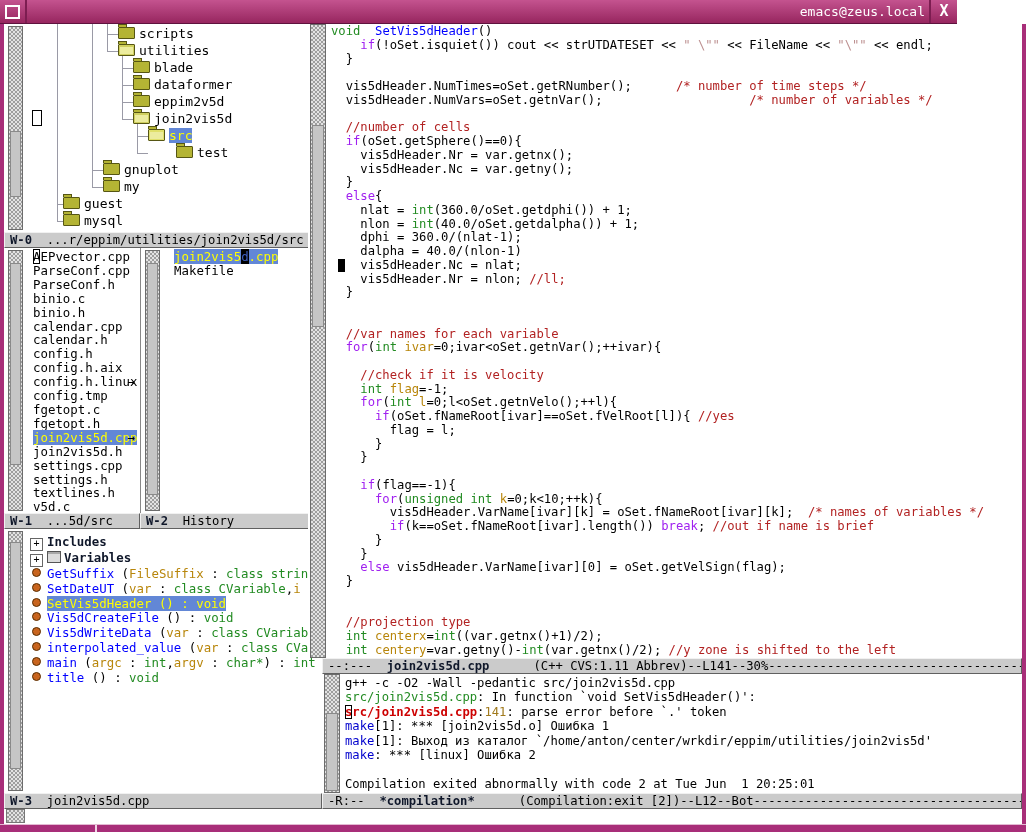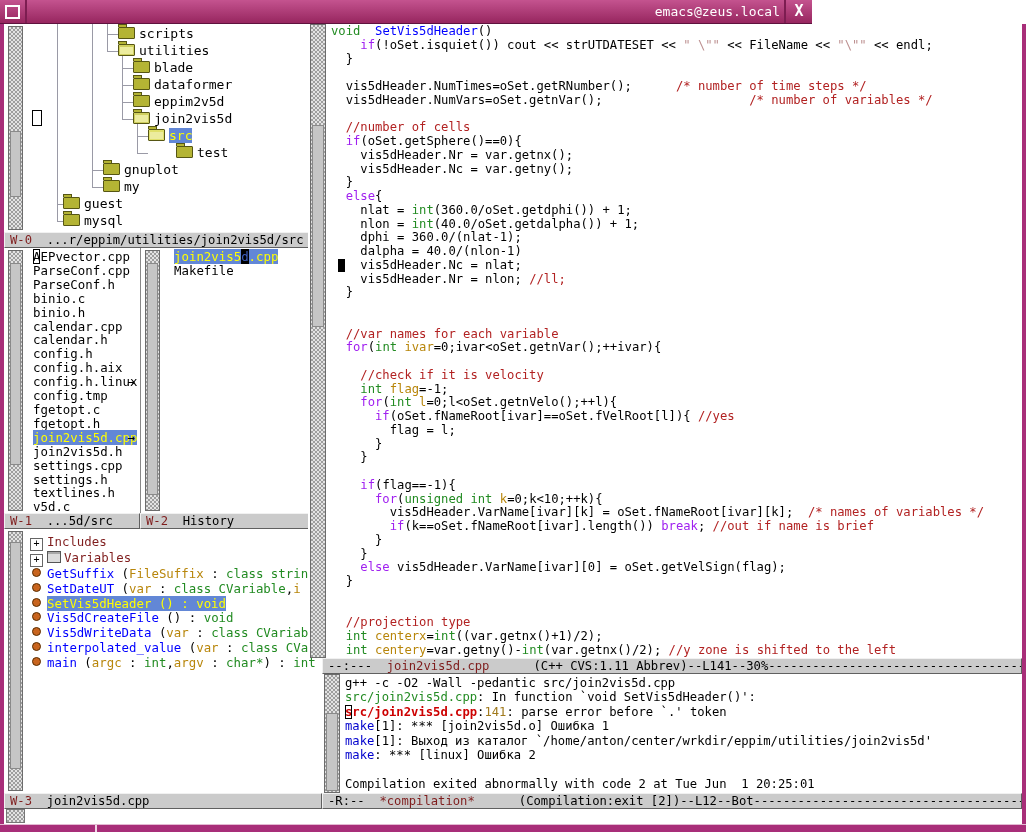--- a/index.html
+++ b/index.html
@@ -1,19 +1,19 @@
 <!DOCTYPE html>
 <html style="--c-titlebar_top: #c4538f; --c-titlebar_bottom: #97265f; --c-frame: #a82e79; --c-select_bg: #6287d6; --c-select_fg: #ffff00; --c-keyword: #a020f0; --c-type: #228b22; --c-func: #0000ff; --c-var: #b8860b; --c-comment: #b22222; --c-string: #bc8f8f; --c-err: #cd0000; --c-info: #228b22; --c-make: #0000cd; --c-num: #a0791c;"><head>
 <meta charset="utf-8">
 <style>
   html,body{margin:0;padding:0;background:#555;}
   #frame{position:relative;width:1026px;height:832px;background:#ffffff;overflow:hidden;
          font-family:"DejaVu Sans Mono",monospace;-webkit-font-smoothing:none;}
   
-  .titlebar{position:absolute;left:0;top:0;width:812px;height:24px;
+  .titlebar{position:absolute;left:0;top:0;width:957px;height:24px;
             background:linear-gradient(var(--c-titlebar_top),var(--c-titlebar_bottom));
             border-bottom:1px solid #5e123e;box-sizing:border-box;}
   .menu-box{position:absolute;left:0;top:0;width:25px;height:23px;border-right:2px solid #7c1d51;
             display:flex;align-items:center;justify-content:center;}
   .menu-box .sq{width:11px;height:10px;border:2px solid #fff;background:transparent;}
   .close-box{position:absolute;right:0;top:0;width:26px;height:23px;border-left:2px solid #7c1d51;
              color:#fff;font-weight:bold;font-size:15px;text-align:center;line-height:22px;}
   .wtitle{position:absolute;right:32px;top:4px;color:#fff;font-size:13px;letter-spacing:0;}
   .b-left,.b-right,.b-bottom{position:absolute;background:var(--c-frame);}
   .b-left{left:0;top:24px;width:4px;height:800px;}
@@ -25,21 +25,21 @@
   .sb{position:absolute;background:repeating-conic-gradient(#9e9e9e 0% 25%, #e3e3e3 0% 50%) 0 0/4px 4px;
       border:1px solid #6c6c6c;box-sizing:border-box;}
   .sb .thumb{position:absolute;left:1px;right:1px;background:#c6c6c6;border:1px solid #8a8a8a;}
   .mline{position:absolute;background:#cbcbcb;color:#000;font-size:12.2px;line-height:14px;
          white-space:pre;overflow:hidden;padding:0 2px 0 5px;box-sizing:border-box;
          border-top:1px solid #f1f1f1;border-left:1px solid #f1f1f1;
          border-bottom:1px solid #606060;border-right:1px solid #606060;}
   
   .seg-d{color:#000;} .seg-k{color:var(--c-keyword);} .seg-t{color:var(--c-type);}
   .seg-f{color:var(--c-func);} .seg-v{color:var(--c-var);} .seg-c{color:var(--c-comment);}
-  .seg-s{color:var(--c-string);} .seg-b{color:#7f1d1d;font-weight:normal;}
+  .seg-s{color:var(--c-string);} .seg-b{color:#0f172a;font-weight:bold;}
   .seg-e{color:var(--c-err);font-weight:bold;} .seg-g{color:var(--c-info);}
   .seg-m{color:var(--c-make);} .seg-n{color:var(--c-num);}
   
   .trow{position:absolute;white-space:nowrap;font-size:13px;line-height:15px;}
   .folder{position:relative;display:inline-block;width:15px;height:10px;background:#b4b434;
           border:1px solid #565614;border-radius:1px;vertical-align:-1px;margin-right:4px;}
   .folder::before{content:"";position:absolute;left:-1px;top:-4px;width:7px;height:2px;
           background:#b4b434;border:1px solid #565614;border-bottom:none;}
   .folder.open{background:#cfcf5e;} .folder.open::after{content:"";position:absolute;left:1px;top:2px;
           right:1px;bottom:1px;background:#ecec9e;}
@@ -177,20 +177,21 @@
     <div id="methods-list" style="position:absolute;left:26px;top:6px;right:0;">
         <div class="mrow"><span class="pbox">+</span><span><span class="seg-b">Includes</span></span></div>
         <div class="mrow"><span class="pbox">+</span><span class="varicon"></span><span><span class="seg-b">Variables</span></span></div>
         <div class="mrow"><span class="dot"></span><span><span class="seg-f">GetSuffix</span><span class="seg-d"> (</span><span class="seg-v">FileSuffix</span><span class="seg-d"> : </span><span class="seg-t">class string</span><span class="seg-d">,</span></span><span class="rarrow">→</span></div>
         <div class="mrow"><span class="dot"></span><span><span class="seg-f">SetDateUT</span><span class="seg-d"> (</span><span class="seg-v">var</span><span class="seg-d"> : </span><span class="seg-t">class CVariable</span><span class="seg-d">,</span><span class="seg-v">i</span><span class="seg-d"> : </span></span><span class="rarrow">→</span></div>
         <div class="mrow"><span class="dot"></span><span class="sel-strong"><span class="seg-d">SetVis5dHeader () : void</span></span></div>
         <div class="mrow"><span class="dot"></span><span><span class="seg-f">Vis5dCreateFile</span><span class="seg-d"> () : </span><span class="seg-t">void</span></span></div>
         <div class="mrow"><span class="dot"></span><span><span class="seg-f">Vis5dWriteData</span><span class="seg-d"> (</span><span class="seg-v">var</span><span class="seg-d"> : </span><span class="seg-t">class CVariable</span></span><span class="rarrow">→</span></div>
         <div class="mrow"><span class="dot"></span><span><span class="seg-f">interpolated_value</span><span class="seg-d"> (</span><span class="seg-v">var</span><span class="seg-d"> : </span><span class="seg-t">class CVarial</span></span><span class="rarrow">→</span></div>
         <div class="mrow"><span class="dot"></span><span><span class="seg-f">main</span><span class="seg-d"> (</span><span class="seg-v">argc</span><span class="seg-d"> : </span><span class="seg-t">int</span><span class="seg-d">,</span><span class="seg-v">argv</span><span class="seg-d"> : </span><span class="seg-t">char*</span><span class="seg-d">) : </span><span class="seg-t">int</span></span></div>
+        <div class="mrow"><span class="dot"></span><span><span class="seg-f">title</span><span class="seg-d"> () : </span><span class="seg-t">void</span></span></div>
       </div>
   </div>
   <div class="mline" style="left:4px;top:793px;width:318px;height:16px;"><span class="seg-b">W-3</span><span class="seg-d">  join2vis5d.cpp</span></div>
 
   <div class="win" style="left:308px;top:24px;width:700px;height:634px;">
     <div class="sb" style="left:2px;top:0;width:16px;height:634px;">
       <div class="thumb" style="top:100px;height:200px;"></div>
     </div>
     <div id="code-buffer" style="position:absolute;left:23px;top:1px;right:2px;">
         <div class="cline"><span class="seg-t">void</span><span class="seg-d">  </span><span class="seg-f">SetVis5dHeader</span><span class="seg-d">()</span></div>

